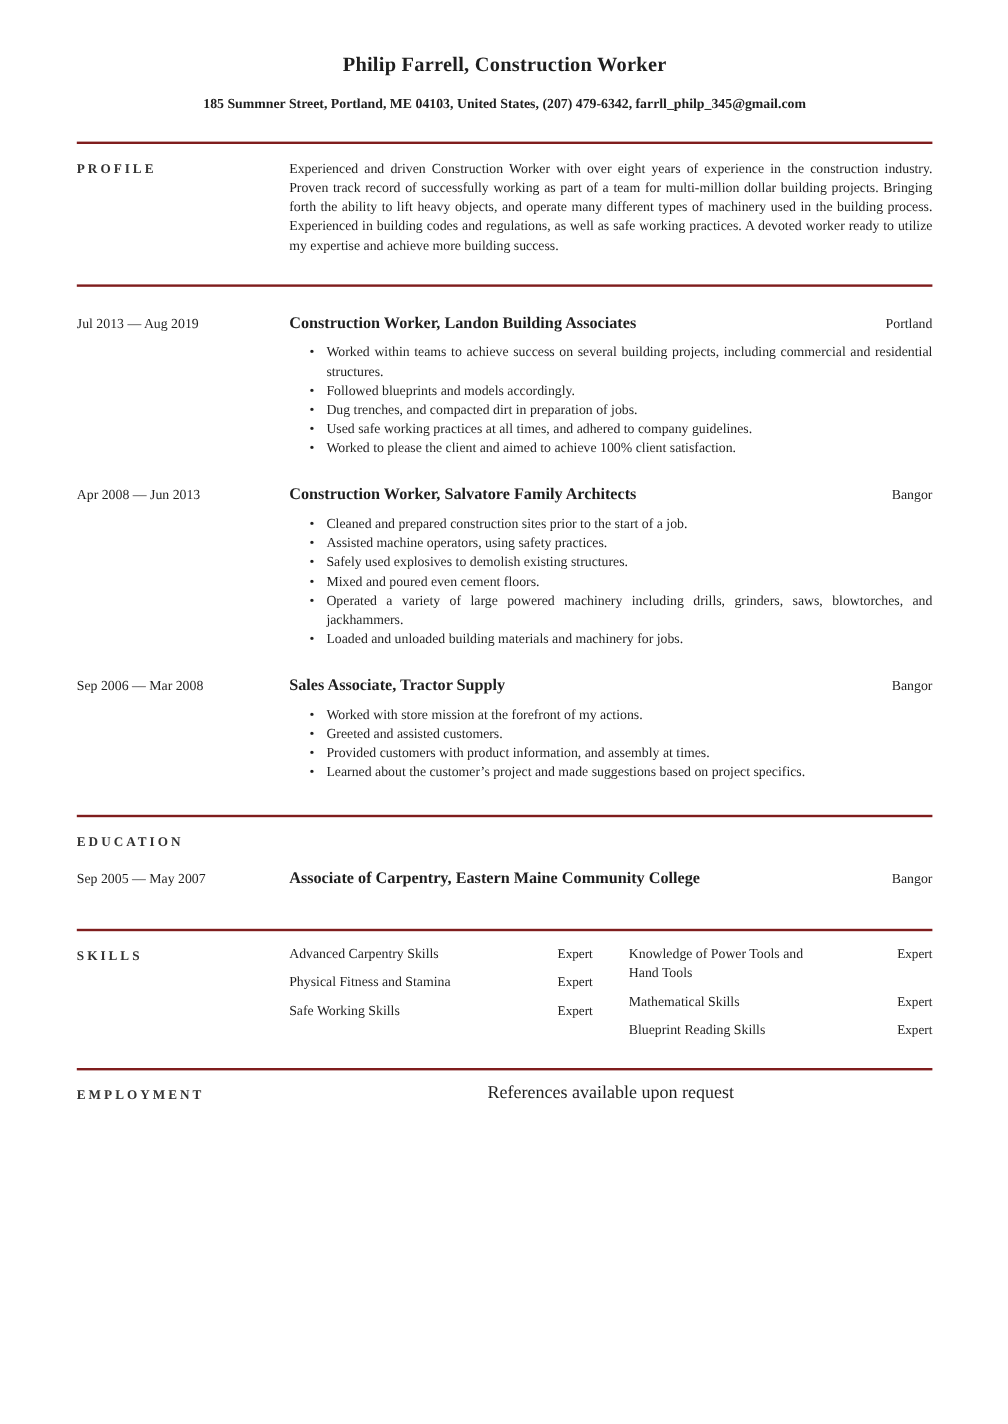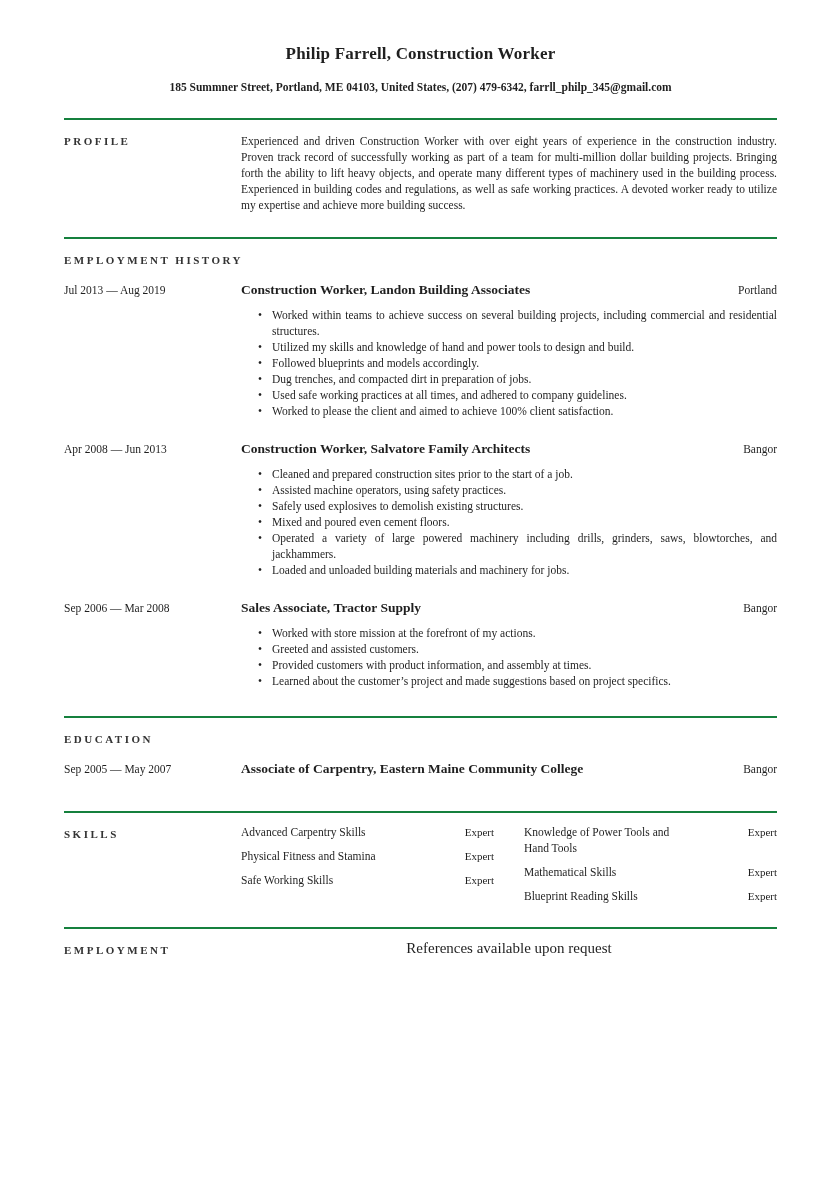--- a/index.html
+++ b/index.html
@@ -25,21 +25,21 @@
   }
   .contact {
     text-align: center;
     font-size: 11.5px;
     font-weight: 700;
     margin-top: 17px;
   }
   .header-block { margin-bottom: 25px; }
 
   
-  .section { border-top: 2px solid #15803d; }
+  .section { border-top: 2px solid #7f1d1d; }
   .sec-label {
     width: 177px;
     flex: none;
     font-size: 11px;
     font-weight: 700;
     letter-spacing: 2.5px;
     padding-top: 13px;
     color: #333333;
     line-height: 16px;
     white-space: nowrap;
@@ -98,31 +98,29 @@
   </div>
 
   <div class="section section-profile">
     <div class="sec-row">
       <div class="sec-label">PROFILE</div>
       <div class="sec-body">Experienced and driven Construction Worker with over eight years of experience in the construction industry. Proven track record of successfully working as part of a team for multi-million dollar building projects. Bringing forth the ability to lift heavy objects, and operate many different types of machinery used in the building process. Experienced in building codes and regulations, as well as safe working practices. A devoted worker ready to utilize my expertise and achieve more building success.</div>
     </div>
   </div>
 
   <div class="section section-employment">
-    <div class="sec-label">EMPLOYMENT HISTORY</div>
 
     <div class="entry">
       <div class="entry-header">
         <div class="entry-dates">Jul 2013 — Aug 2019</div>
         <div class="entry-title">Construction Worker, Landon Building Associates</div>
         <div class="entry-loc">Portland</div>
       </div>
       <ul class="bullets">
         <li>Worked within teams to achieve success on several building projects, including commercial and residential structures.</li>
-        <li>Utilized my skills and knowledge of hand and power tools to design and build.</li>
         <li>Followed blueprints and models accordingly.</li>
         <li>Dug trenches, and compacted dirt in preparation of jobs.</li>
         <li>Used safe working practices at all times, and adhered to company guidelines.</li>
         <li>Worked to please the client and aimed to achieve 100% client satisfaction.</li>
       </ul>
     </div>
 
     <div class="entry">
       <div class="entry-header">
         <div class="entry-dates">Apr 2008 — Jun 2013</div>

